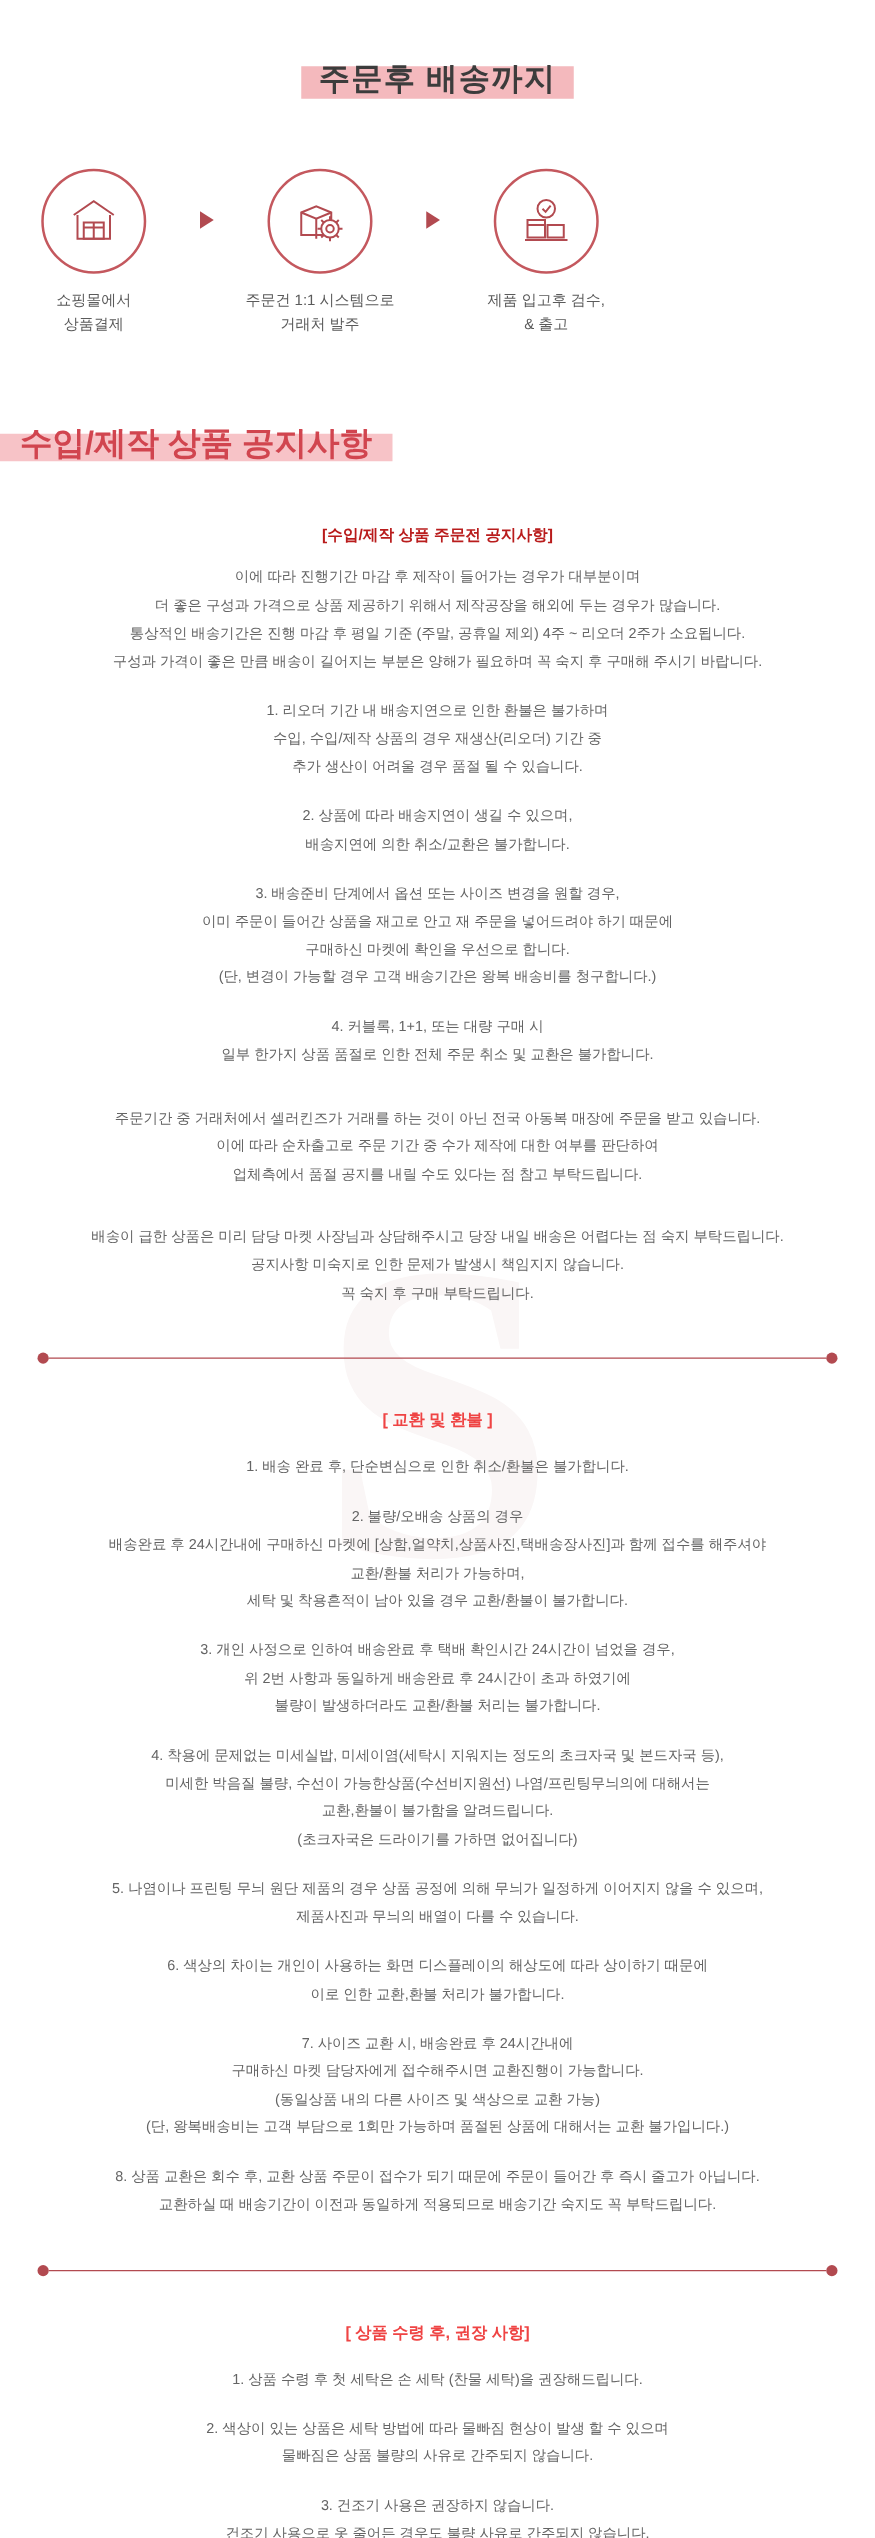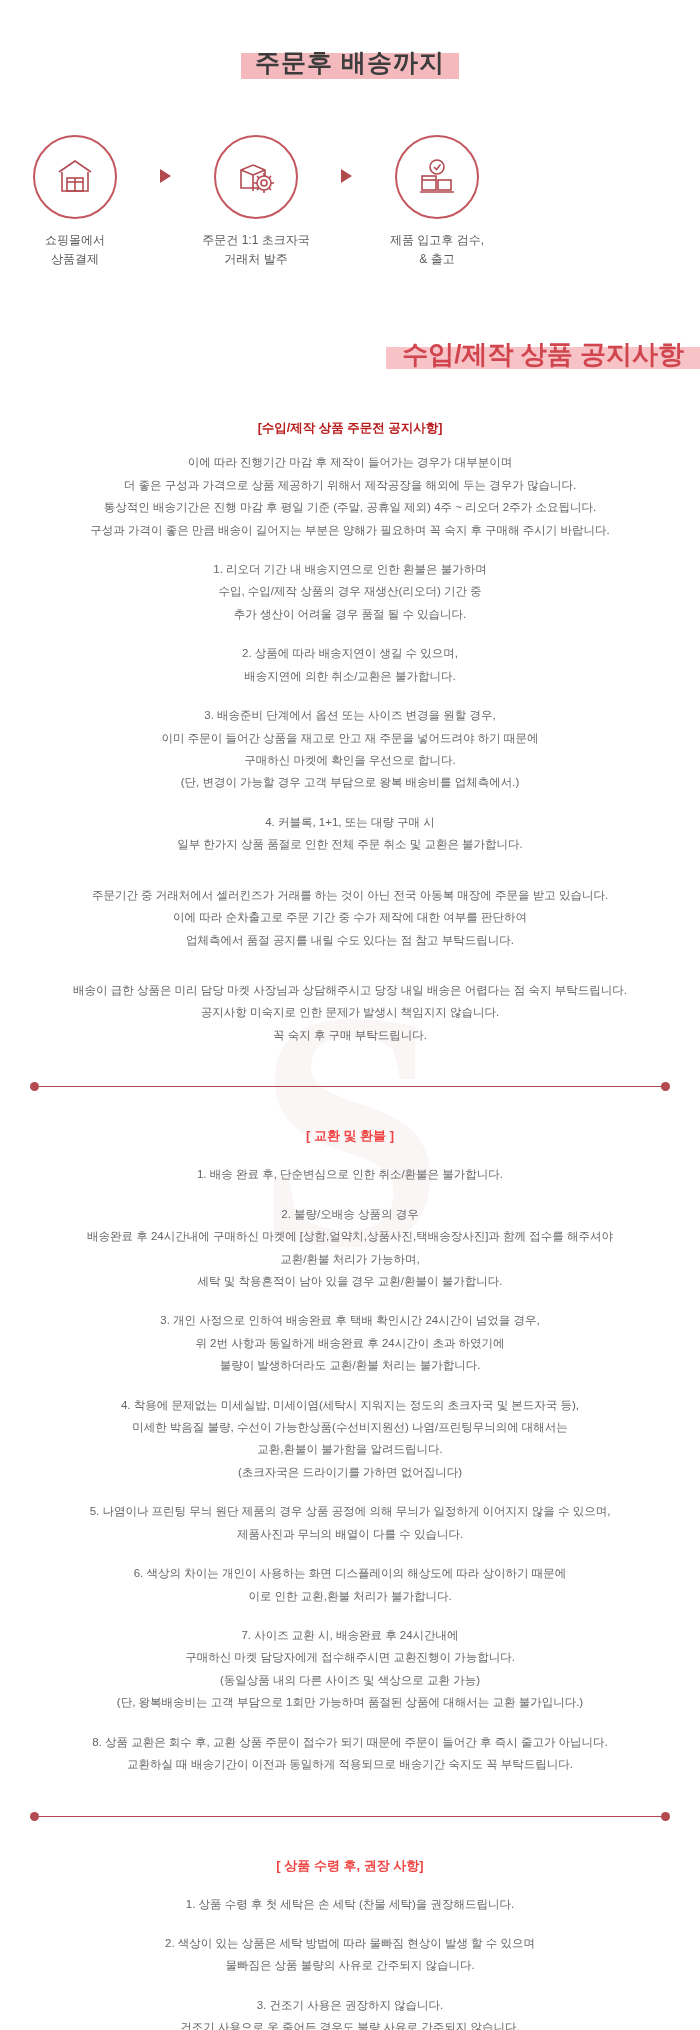--- a/index.html
+++ b/index.html
@@ -98,21 +98,21 @@
   .arrow {
     margin-top: 34px;
     width: 0; height: 0;
     border-left: 11px solid #b24a50;
     border-top: 7px solid transparent;
     border-bottom: 7px solid transparent;
   }
 
   
   .sec-head {
-    text-align: right;
+    text-align: left;
     margin-top: 66px;
   }
   .sec-head .wrap {
     display: inline-block;
     position: relative;
     padding: 2px 16px 4px 16px;
   }
   .sec-head .hl {
     position: absolute;
     left: 0; right: 0;
@@ -235,21 +235,21 @@
                 <path d="M8 14 L20 19 L32 14"></path>
                 <path d="M20 19 L20 35"></path>
                 <circle cx="31" cy="27" r="7" fill="#ffffff"></circle>
                 <circle cx="31" cy="27" r="3"></circle>
                 <path d="M31 17 L31 20 M31 34 L31 37 M21 27 L24 27 M38 27 L41 27 M24 20 L26 22 M36 32 L38 34 M38 20 L36 22 M26 32 L24 34"></path>
               </g>
             </svg>
           </span>
         </div>
         <div class="step-label">
-          <span>주문건 1:1 초크자국</span><br>
+          <span>주문건 1:1 시스템으로</span><br>
           <span>거래처 발주</span>
         </div>
       </div>
 
       <div class="arrow"></div>
 
       <div class="step">
         <div class="circle">
           <span>
             <svg width="46" height="42" viewBox="0 0 46 42">
@@ -299,21 +299,21 @@
       <div>
         <p class="line">2. 상품에 따라 배송지연이 생길 수 있으며,</p>
         <p class="line redb">배송지연에 의한 취소/교환은 불가합니다.</p>
       </div>
       <div class="gap"></div>
 
       <div>
         <p class="line">3. 배송준비 단계에서 옵션 또는 사이즈 변경을 원할 경우,</p>
         <p class="line">이미 주문이 들어간 상품을 재고로 안고 재 주문을 넣어드려야 하기 때문에</p>
         <p class="line">구매하신 마켓에 확인을 우선으로 합니다.</p>
-        <p class="line grey">(단, 변경이 가능할 경우 고객 부담으로 왕복 배송비를 업체측에서.)</p>
+        <p class="line grey">(단, 변경이 가능할 경우 고객 배송기간은 왕복 배송비를 청구합니다.)</p>
       </div>
       <div class="gap"></div>
 
       <div>
         <p class="line">4. 커블록, 1+1, 또는 대량 구매 시</p>
         <p class="line redb">일부 한가지 상품 품절로 인한 전체 주문 취소 및 교환은 불가합니다.</p>
       </div>
 
       <div class="gap-l"></div>
 

